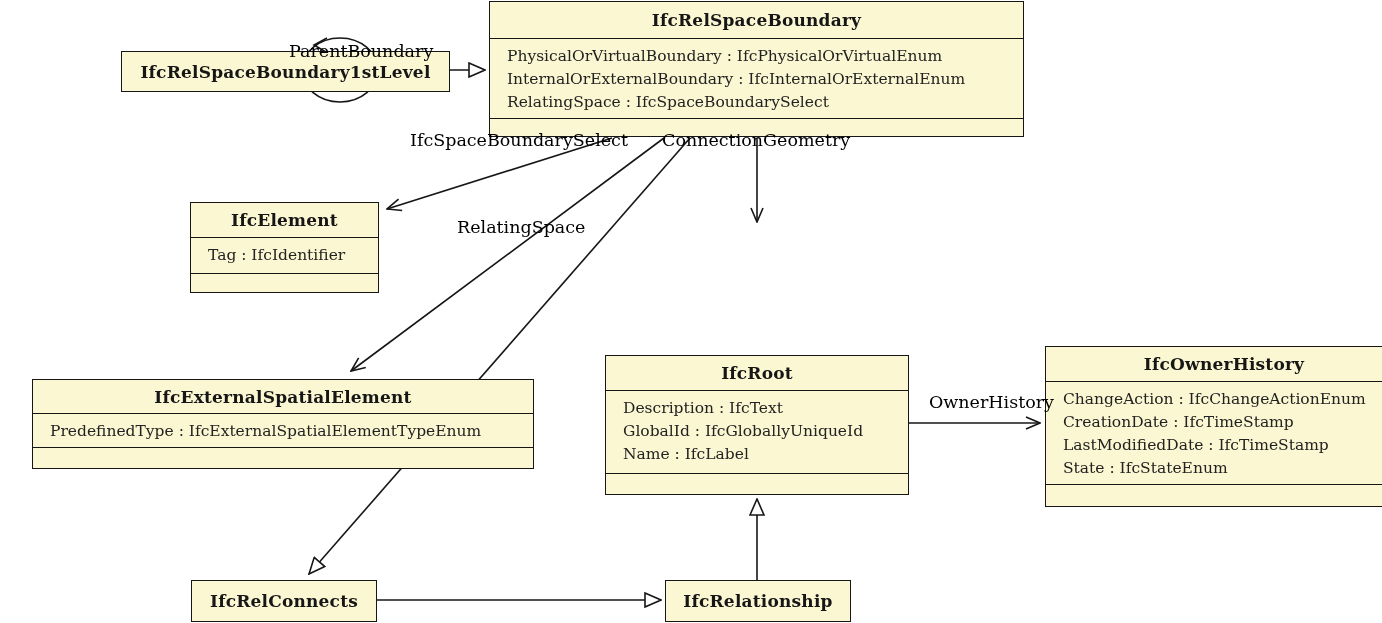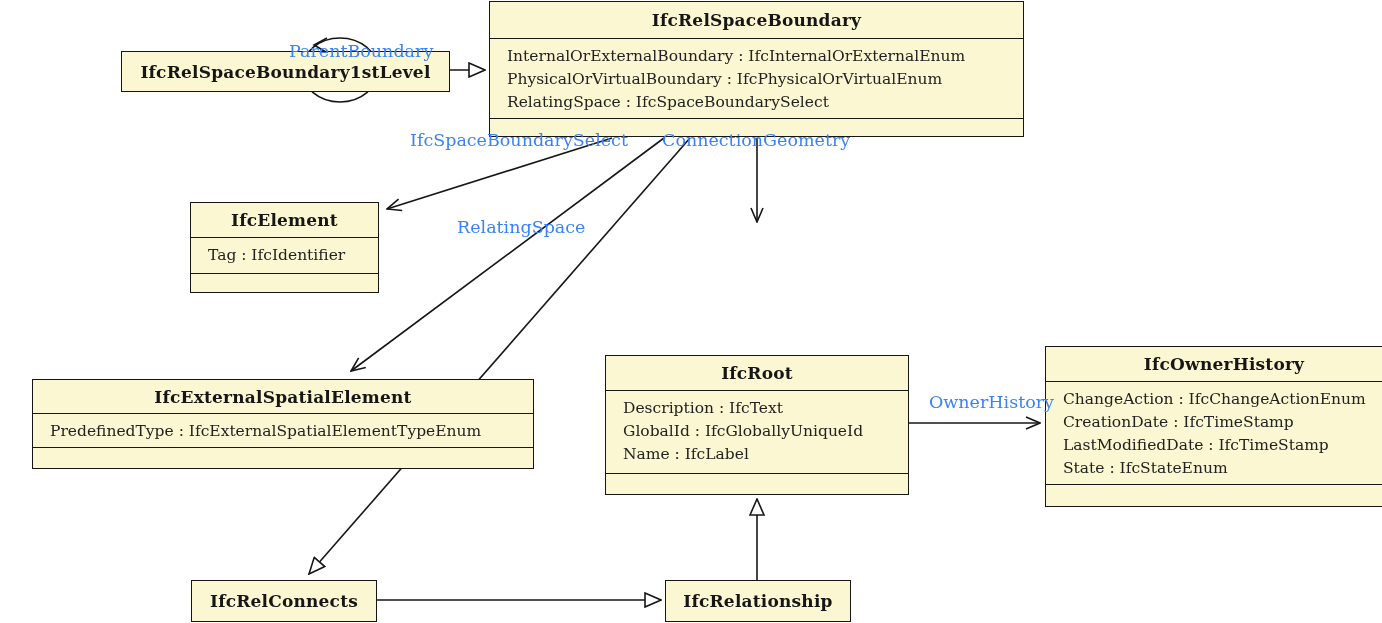--- a/index.html
+++ b/index.html
@@ -34,21 +34,21 @@
     font-size:15.5px;line-height:23px;
     color:#222222;white-space:nowrap;
     overflow:hidden;
   }
   .uml-empty{
     flex:0 0 auto;
     border-top:1.7px solid #161616;
   }
   .edge-label{
     position:absolute;
-    font-size:17.5px;color:#3b82f6;
+    font-size:17.5px;color:#000000;
     white-space:nowrap;
   }
 </style>
 </head>
 <body>
 
 <div id="canvas">
 
   <svg id="edges" width="1382" height="623" viewBox="0 0 1382 623">
     <defs>
@@ -94,22 +94,22 @@
     </g>
 
     <g>
       <line x1="877" y1="423" x2="1008" y2="423" marker-end="url(#stick)"></line>
     </g>
   </svg>
 
   <div class="uml-box" style="left:457px;top:1px;width:535px;height:136px">
     <div class="uml-title" style="height:36px">IfcRelSpaceBoundary</div>
     <div class="uml-attrs">
+      <div>PhysicalOrVirtualBoundary : IfcPhysicalOrVirtualEnum</div>
       <div>InternalOrExternalBoundary : IfcInternalOrExternalEnum</div>
-      <div>PhysicalOrVirtualBoundary : IfcPhysicalOrVirtualEnum</div>
       <div>RelatingSpace : IfcSpaceBoundarySelect</div>
     </div>
     <div class="uml-empty" style="height:17px"></div>
   </div>
 
   <div class="uml-box" style="left:89px;top:51px;width:329px;height:41px">
     <div class="uml-title single">IfcRelSpaceBoundary1stLevel</div>
   </div>
 
   <div class="uml-box" style="left:158px;top:202px;width:189px;height:91px">

